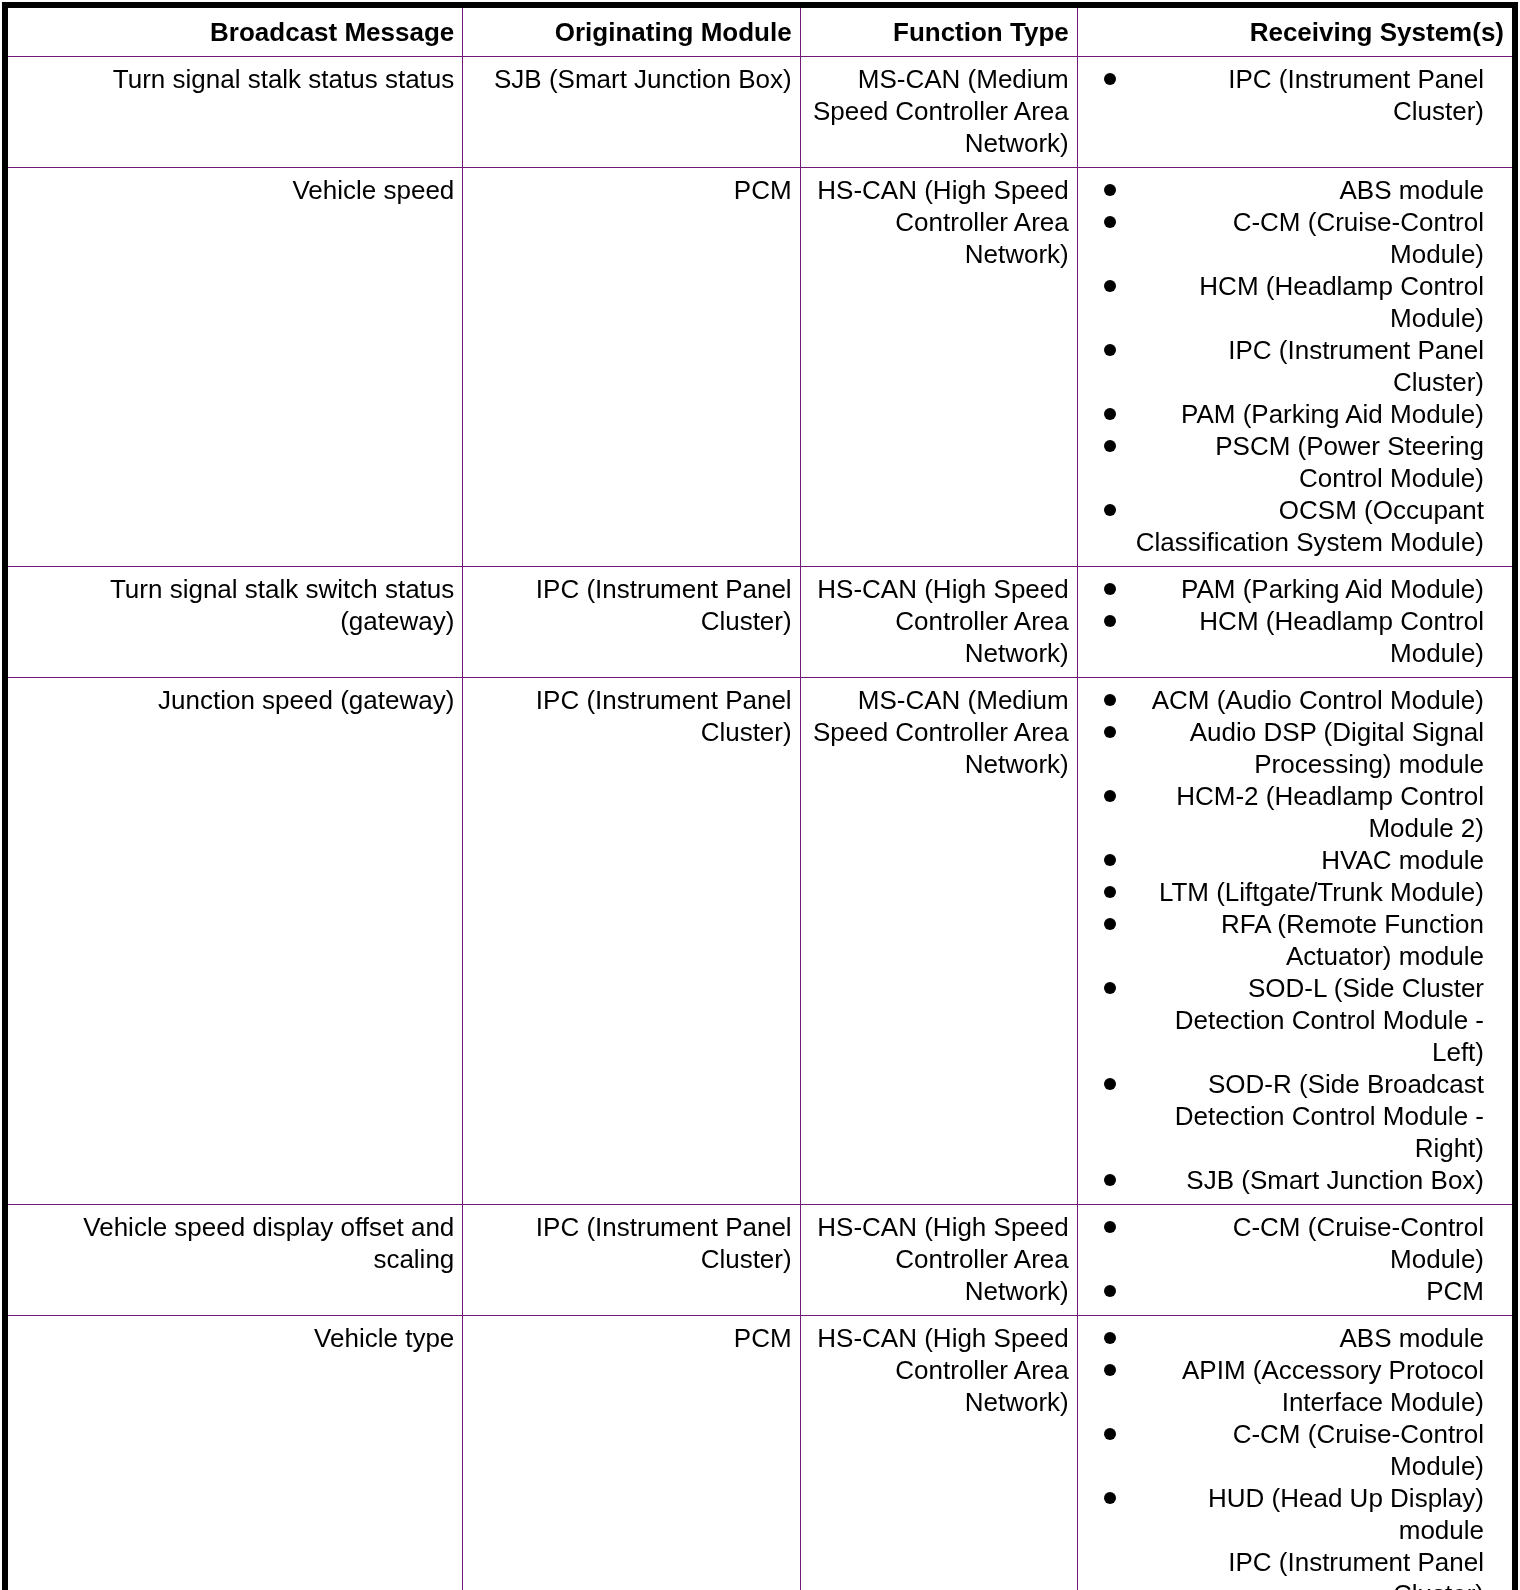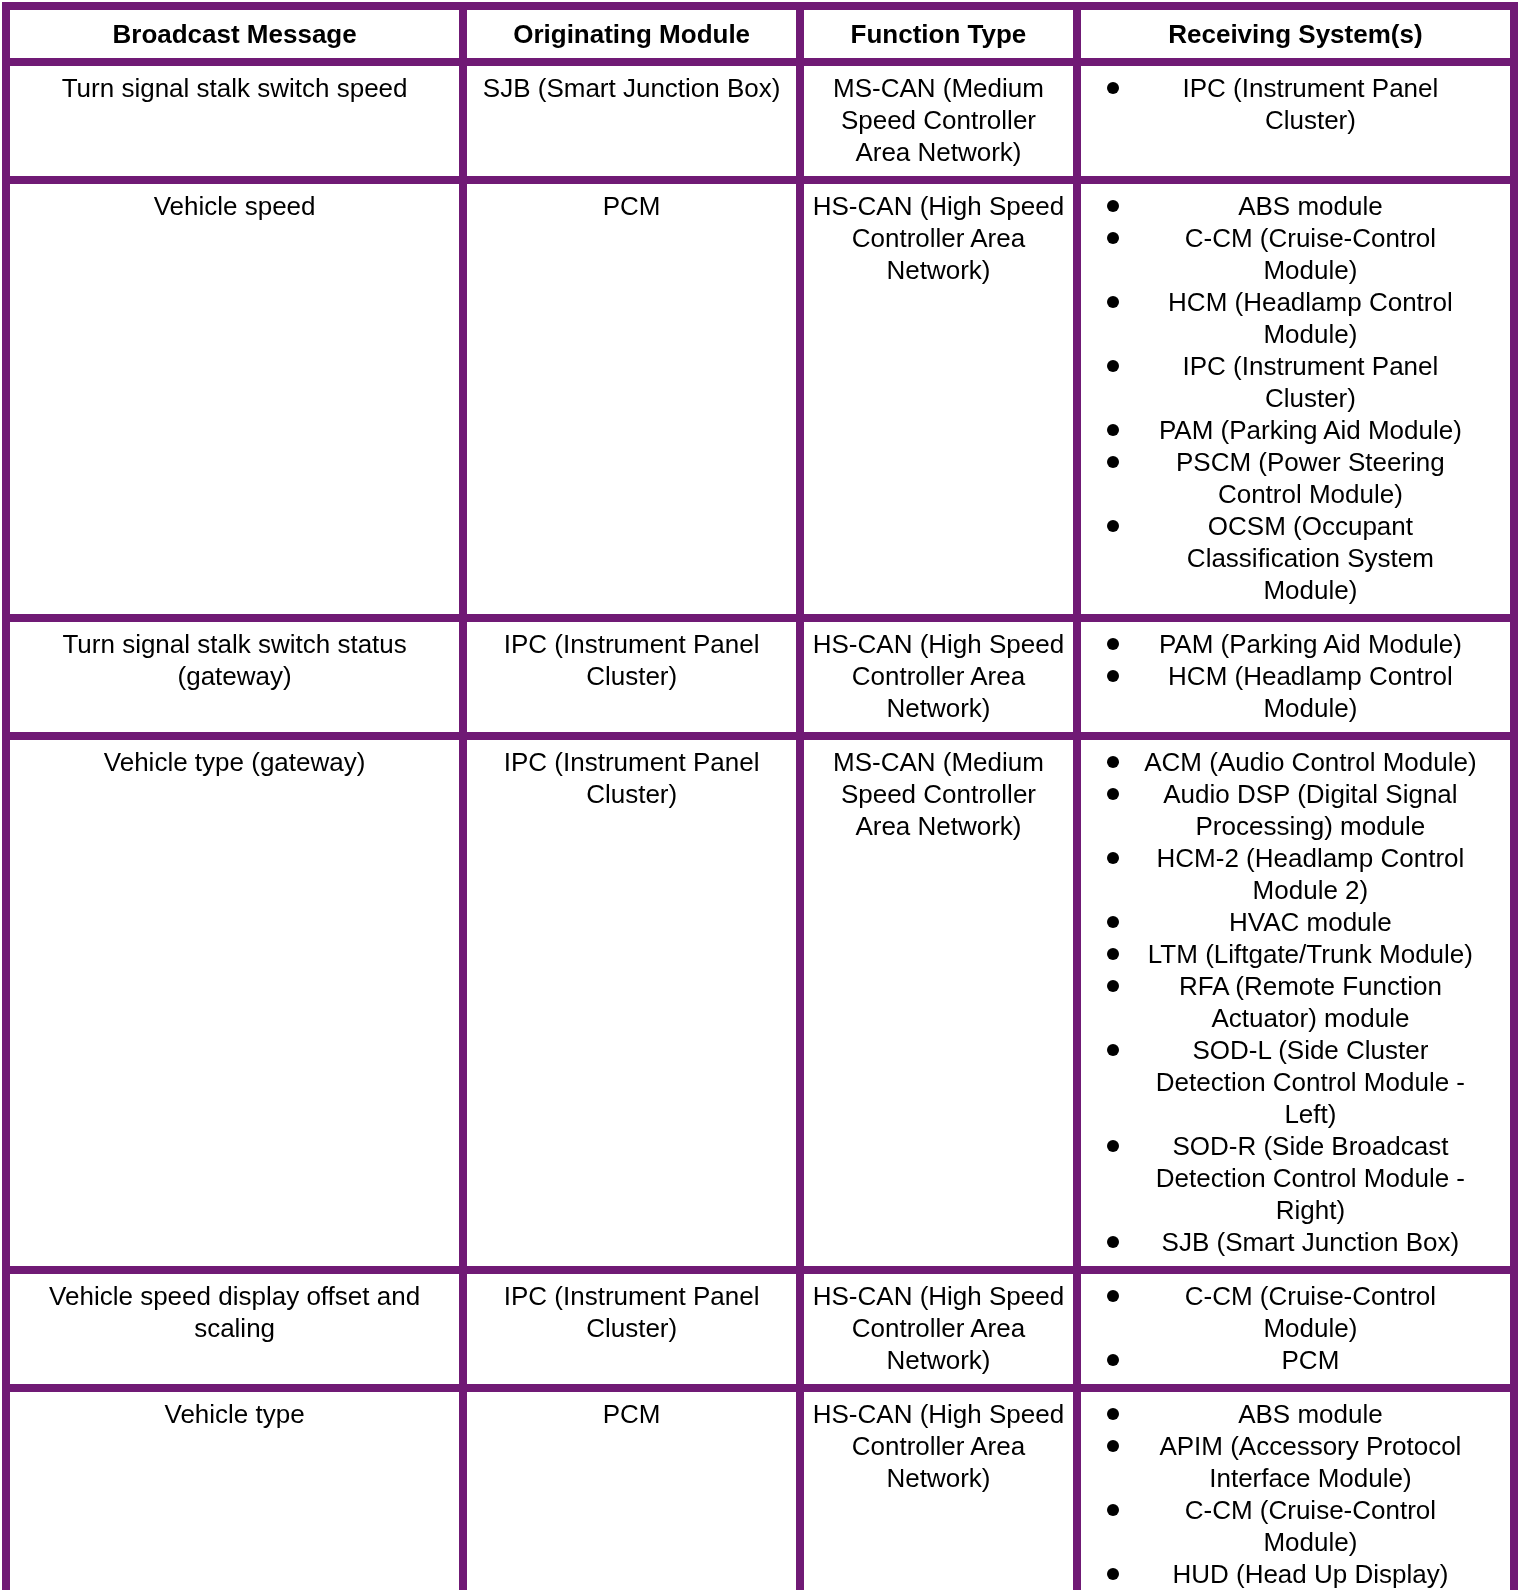--- a/index.html
+++ b/index.html
@@ -16,23 +16,23 @@
     font-size: 26px;
     line-height: 32px;
   }
   table.msg-table {
     width: 100%;
     table-layout: fixed;
     border-collapse: collapse;
     border: 6px solid #000000;
   }
   .msg-table th, .msg-table td {
-    border: 8px solid #701a75;
+    border: 1px solid #701a75;
     vertical-align: top;
-    text-align: center;
+    text-align: right;
     overflow: hidden;
   }
   .msg-table th {
     font-weight: bold;
     padding: 8px 8px 8px 8px;
     vertical-align: middle;
   }
   .msg-table td {
     padding: 6px 8px 8px 8px;
   }
@@ -71,21 +71,21 @@
   <thead>
     <tr>
       <th>Broadcast Message</th>
       <th>Originating Module</th>
       <th>Function Type</th>
       <th>Receiving System(s)</th>
     </tr>
   </thead>
   <tbody>
   <tr>
-    <td class="cell-message">Turn signal stalk switch speed</td>
+    <td class="cell-message">Turn signal stalk status status</td>
     <td class="cell-origin">SJB (Smart Junction Box)</td>
     <td class="cell-network">MS-CAN (Medium Speed Controller Area Network)</td>
     <td class="cell-receivers">
       <ul class="receivers">
             <li><span class="bullet"></span><span>IPC (Instrument Panel Cluster)</span></li>
           </ul>
     </td>
   </tr>
 
   <tr>
@@ -111,21 +111,21 @@
     <td class="cell-network">HS-CAN (High Speed Controller Area Network)</td>
     <td class="cell-receivers">
       <ul class="receivers">
             <li><span class="bullet"></span><span>PAM (Parking Aid Module)</span></li>
             <li><span class="bullet"></span><span>HCM (Headlamp Control Module)</span></li>
           </ul>
     </td>
   </tr>
 
   <tr>
-    <td class="cell-message">Vehicle type (gateway)</td>
+    <td class="cell-message">Junction speed (gateway)</td>
     <td class="cell-origin">IPC (Instrument Panel Cluster)</td>
     <td class="cell-network">MS-CAN (Medium Speed Controller Area Network)</td>
     <td class="cell-receivers">
       <ul class="receivers">
             <li><span class="bullet"></span><span>ACM (Audio Control Module)</span></li>
             <li><span class="bullet"></span><span>Audio DSP (Digital Signal Processing) module</span></li>
             <li><span class="bullet"></span><span>HCM-2 (Headlamp Control Module 2)</span></li>
             <li><span class="bullet"></span><span>HVAC module</span></li>
             <li><span class="bullet"></span><span>LTM (Liftgate/Trunk Module)</span></li>
             <li><span class="bullet"></span><span>RFA (Remote Function Actuator) module</span></li>

